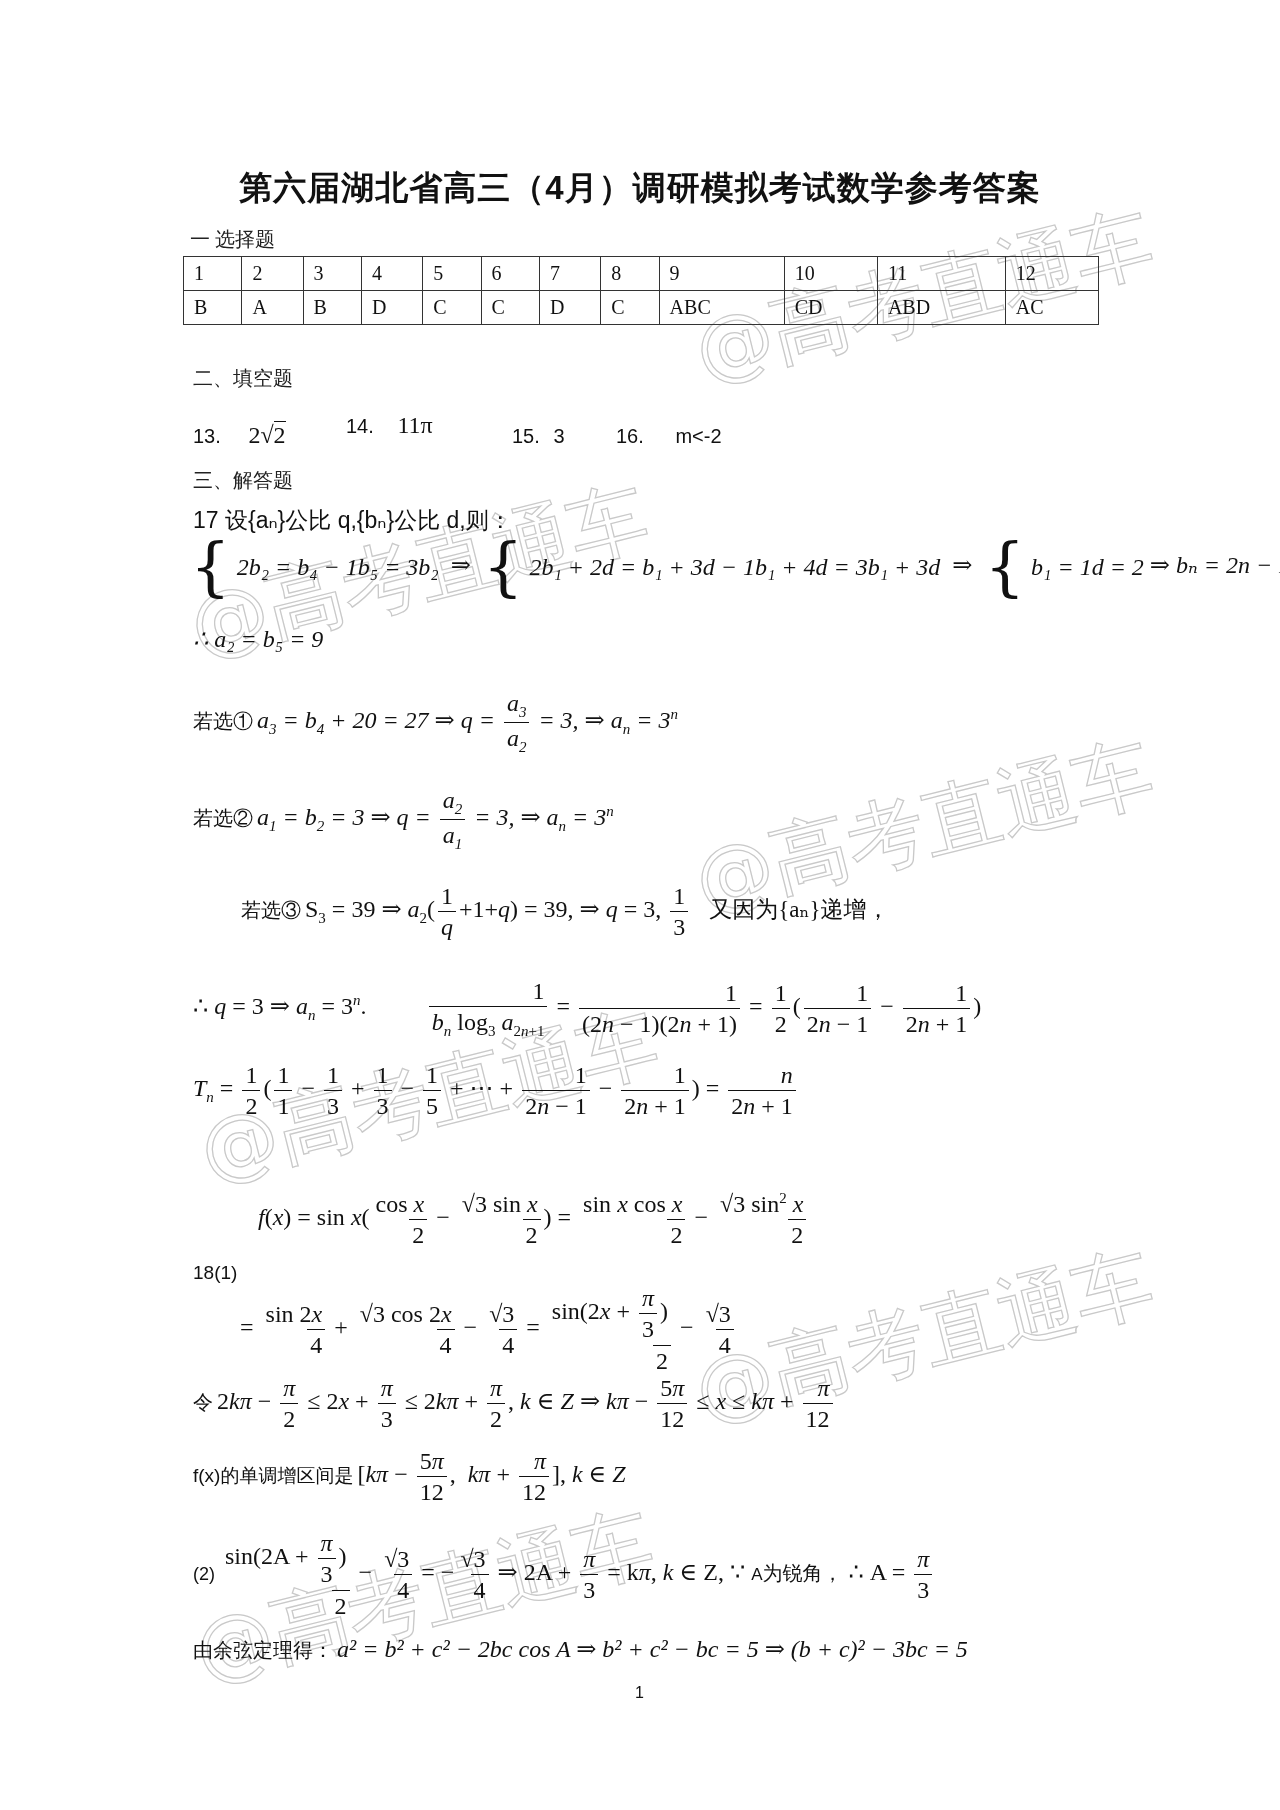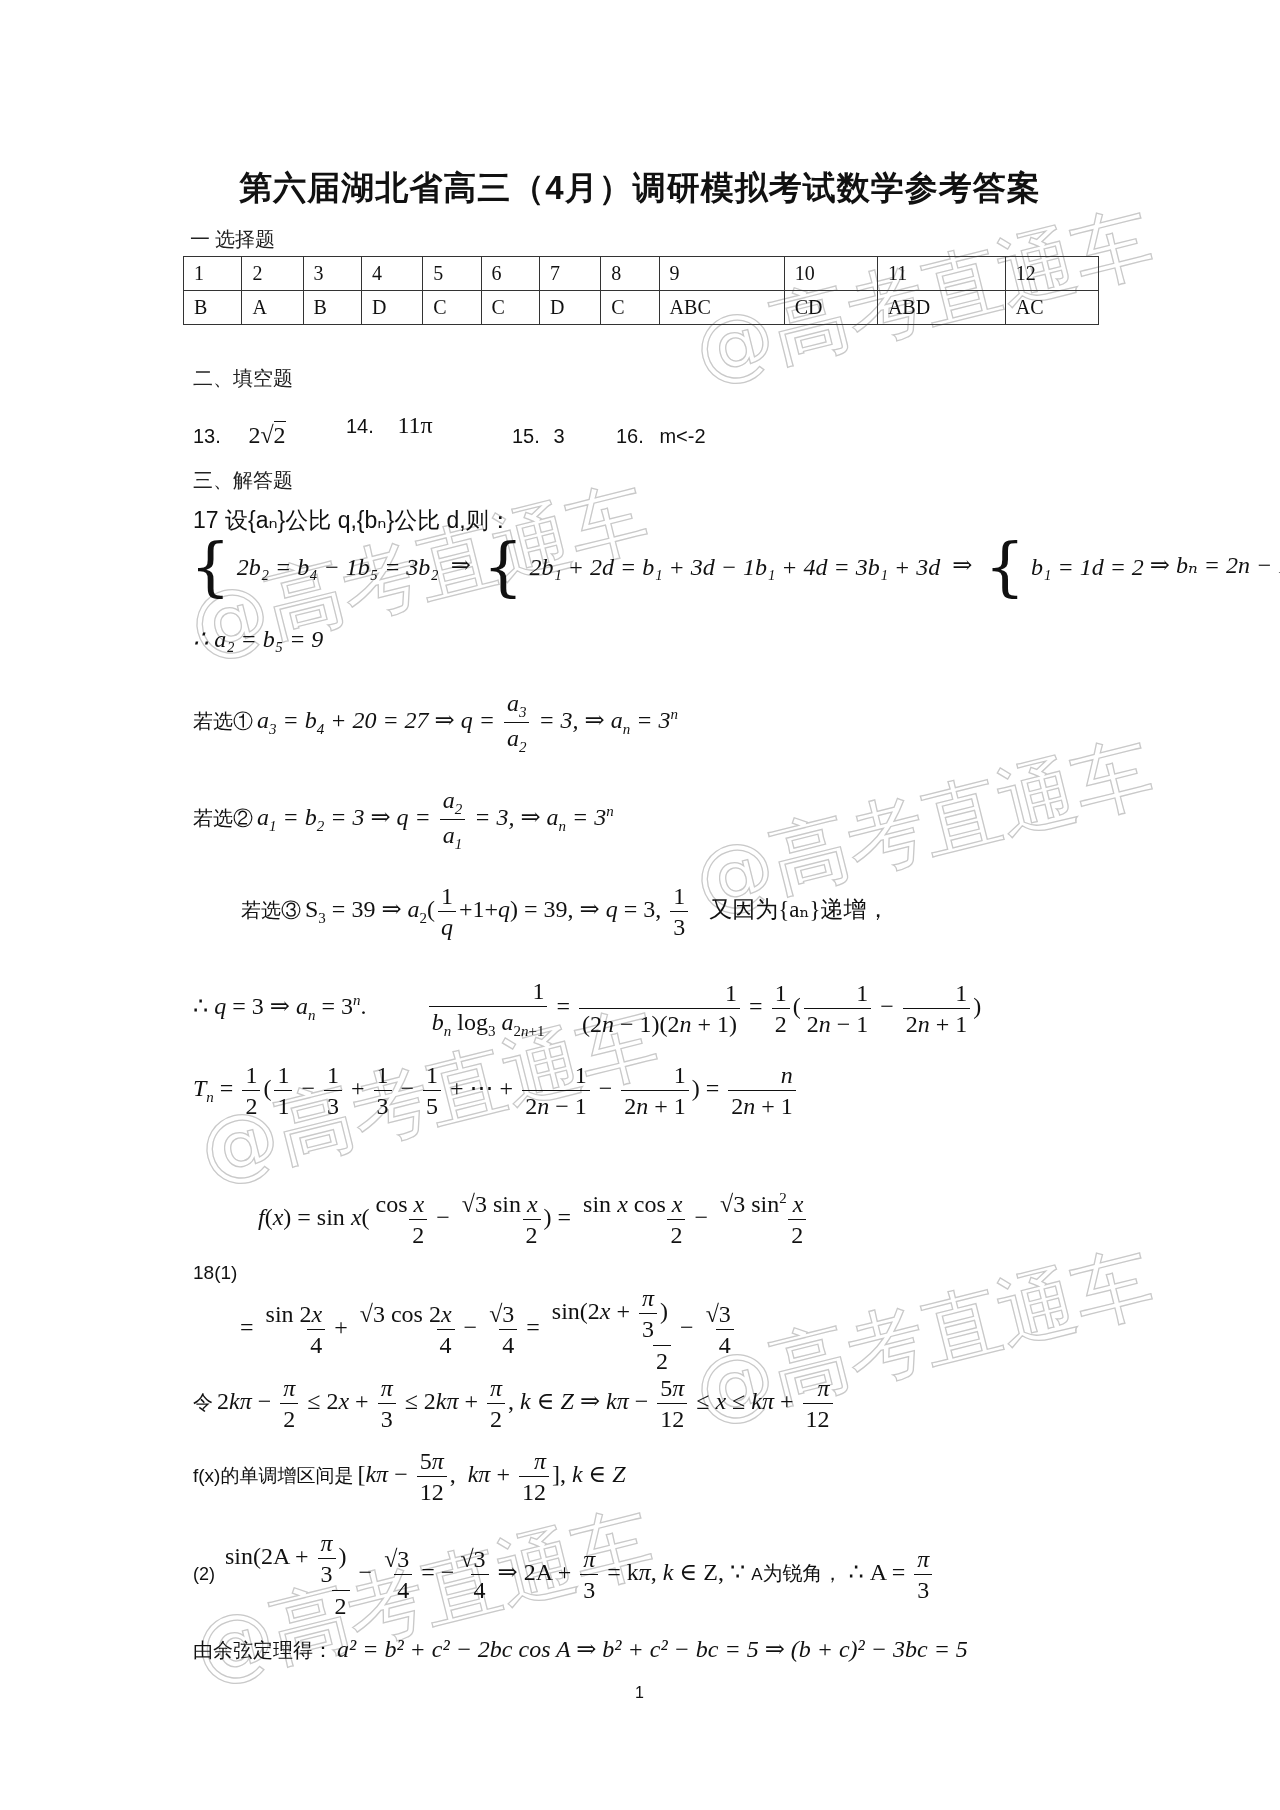--- a/index.html
+++ b/index.html
@@ -82,21 +82,21 @@
   <div class="abs fill sans" style="left:346px; top:412px;">
     <span>14.</span>
     <span class="m" style="margin-left:18px;">11π</span>
   </div>
   <div class="abs fill sans" style="left:512px; top:425px;">
     <span>15.</span>
     <span style="margin-left:8px;">3</span>
   </div>
   <div class="abs fill sans" style="left:616px; top:425px;">
     <span>16.</span>
-    <span style="margin-left:10px;">m&lt;-2</span>
+    <span style="margin-left:26px;">m&lt;-2</span>
   </div>
 
   <div class="abs sec serif" style="left:193px; top:467px;">三、解答题</div>
 
   <div class="abs sans" style="left:193px; top:505px; font-size:23px;">17  设{aₙ}公比 q,{bₙ}公比 d,则：</div>
 
   <div class="abs m" style="left:190px; top:535px;">
     <span class="brace">{</span>
     <span class="sys mi">
       <span>2b₂ = b₄ − 1</span>

